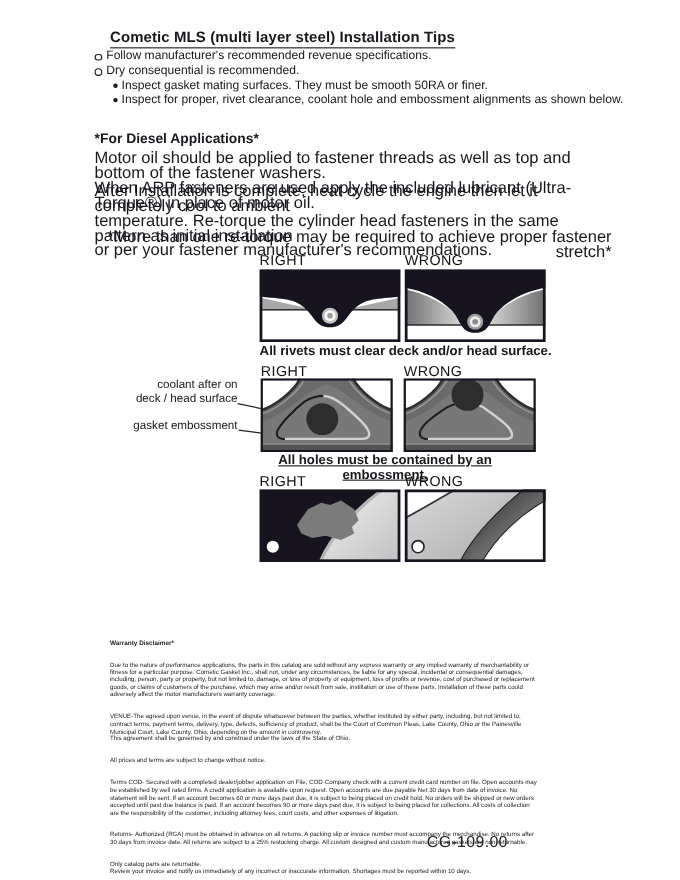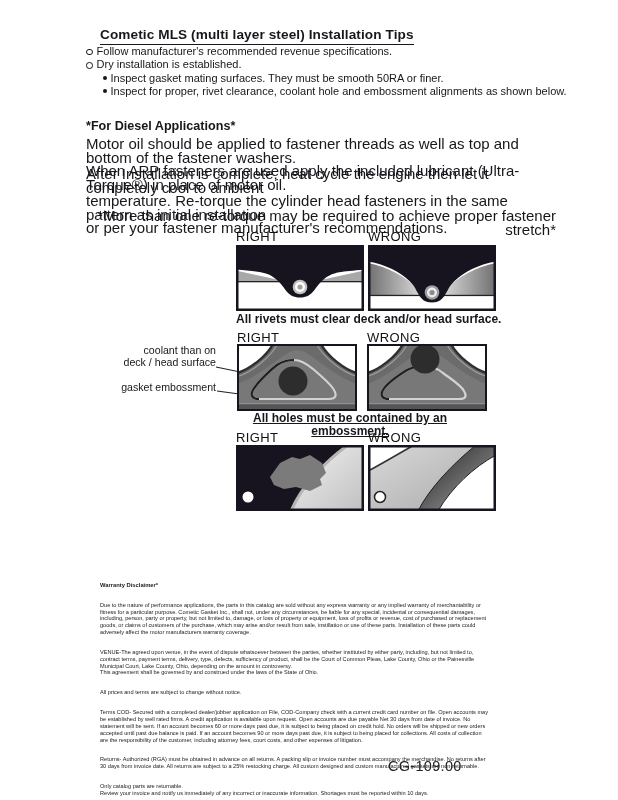--- a/index.html
+++ b/index.html
@@ -35,21 +35,21 @@
     <span class="page-title">Cometic MLS (multi layer steel) Installation Tips</span>
   </div>
 
   <div class="abs tips" style="left:86px;top:45px;width:500px;">
     <div class="tip-row">
       <span class="o-bullet"></span>
       <span>Follow manufacturer's recommended revenue specifications.</span>
     </div>
     <div class="tip-row">
       <span class="o-bullet"></span>
-      <span>Dry installation is established.</span>
+      <span>Dry consequential is recommended.</span>
     </div>
     <div class="tip-row sub">
       <span class="dot-bullet"></span>
       <span>Inspect gasket mating surfaces. They must be smooth 50RA or finer.</span>
     </div>
     <div class="tip-row sub">
       <span class="dot-bullet"></span>
       <span>Inspect for proper, rivet clearance, coolant hole and embossment alignments as shown below.</span>
     </div>
   </div>
@@ -97,21 +97,21 @@
     <circle cx="64" cy="47.5" r="5" fill="#ececec"></circle>
     <circle cx="64" cy="47.5" r="2.6" fill="#8b8b8b"></circle>
     <rect x="0" y="0" width="128" height="66" fill="none" stroke="#17141f" stroke-width="5"></rect>
   </svg>
 
   <div class="abs dg-caption" style="left:236px;top:313px;">All rivets must clear deck and/or head surface.</div>
 
   <div class="abs rw-label" style="left:237px;top:330px;width:120px;">RIGHT</div>
   <div class="abs rw-label" style="left:367px;top:330px;width:120px;">WRONG</div>
 
-  <div class="abs ann-label" style="left:110px;top:344px;width:106px;">coolant than on
+  <div class="abs ann-label" style="left:110px;top:344px;width:106px;">coolant after on
 deck / head surface</div>
   <div class="abs ann-label" style="left:110px;top:381px;width:106px;">gasket embossment</div>
 
   <svg class="abs" style="left:110px;top:340px;" width="200" height="70" viewBox="0 0 200 70">
     <line x1="106" y1="27" x2="184" y2="43" stroke="#222" stroke-width="1.1"></line>
     <line x1="107" y1="51" x2="152" y2="57" stroke="#222" stroke-width="1.1"></line>
   </svg>
 
   <svg class="abs dg-box" style="left:237px;top:344px;" width="120" height="67" viewBox="0 0 120 67">
     <rect width="120" height="67" fill="#6b6b6b"></rect>

